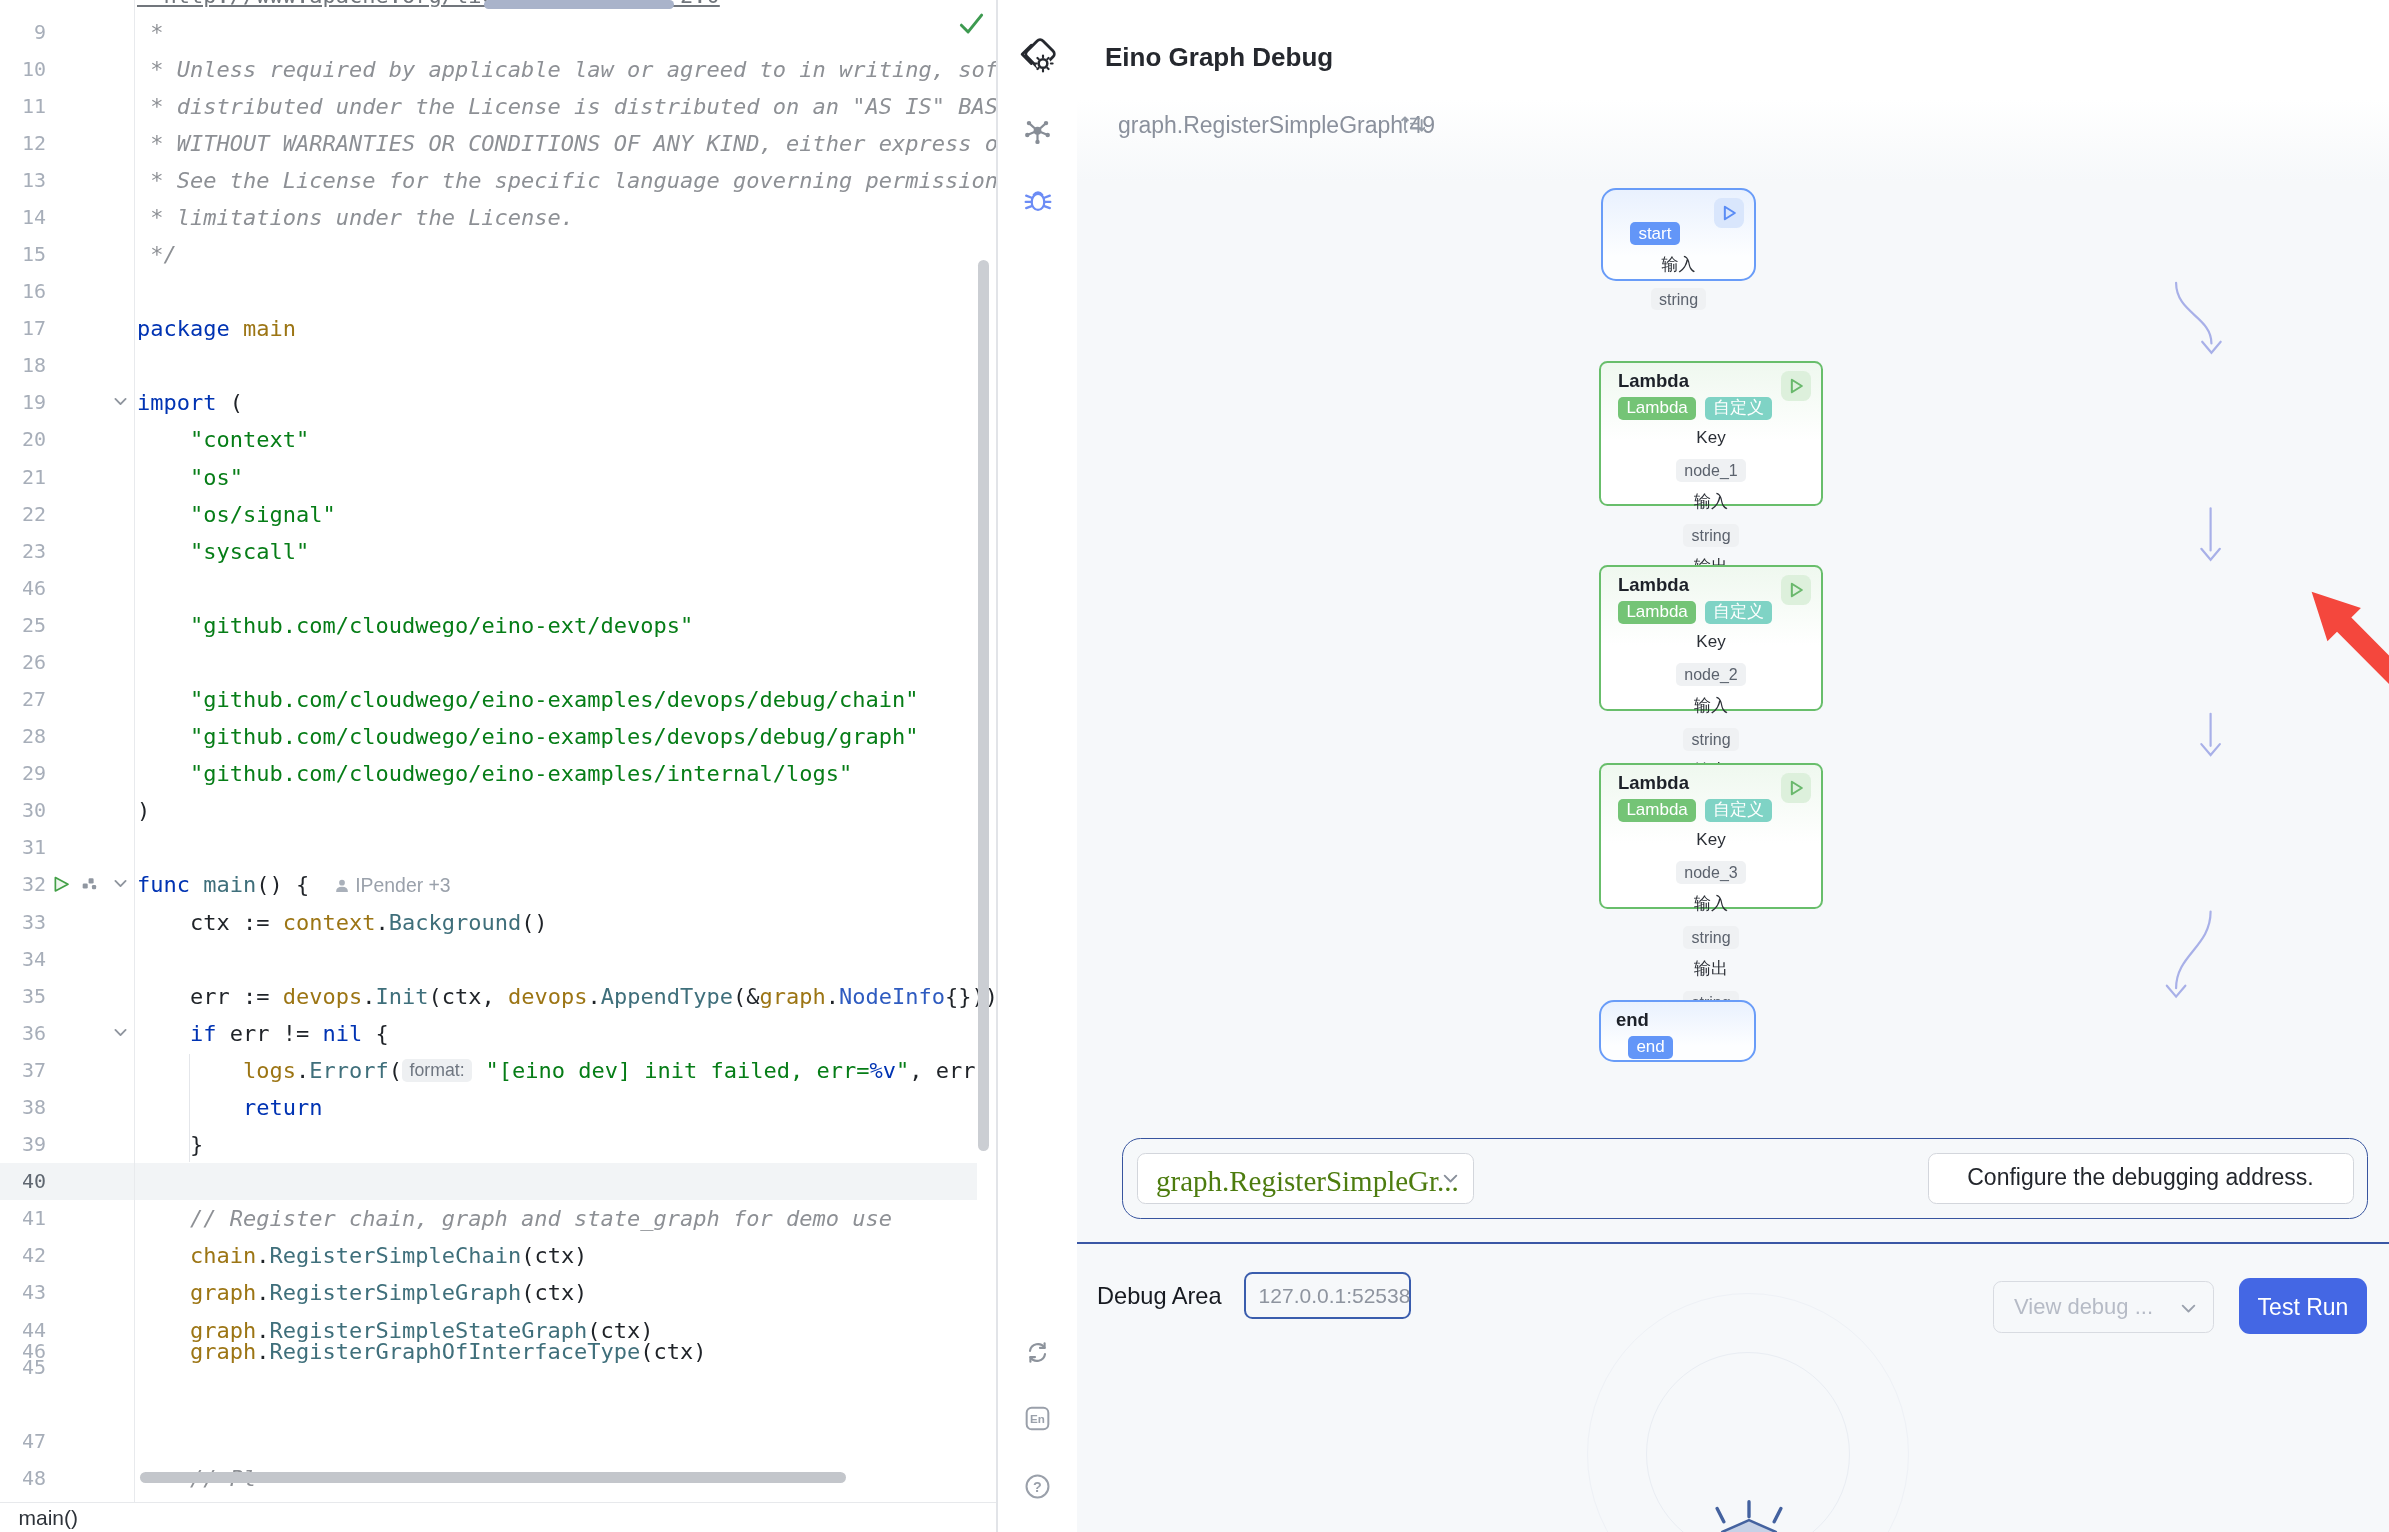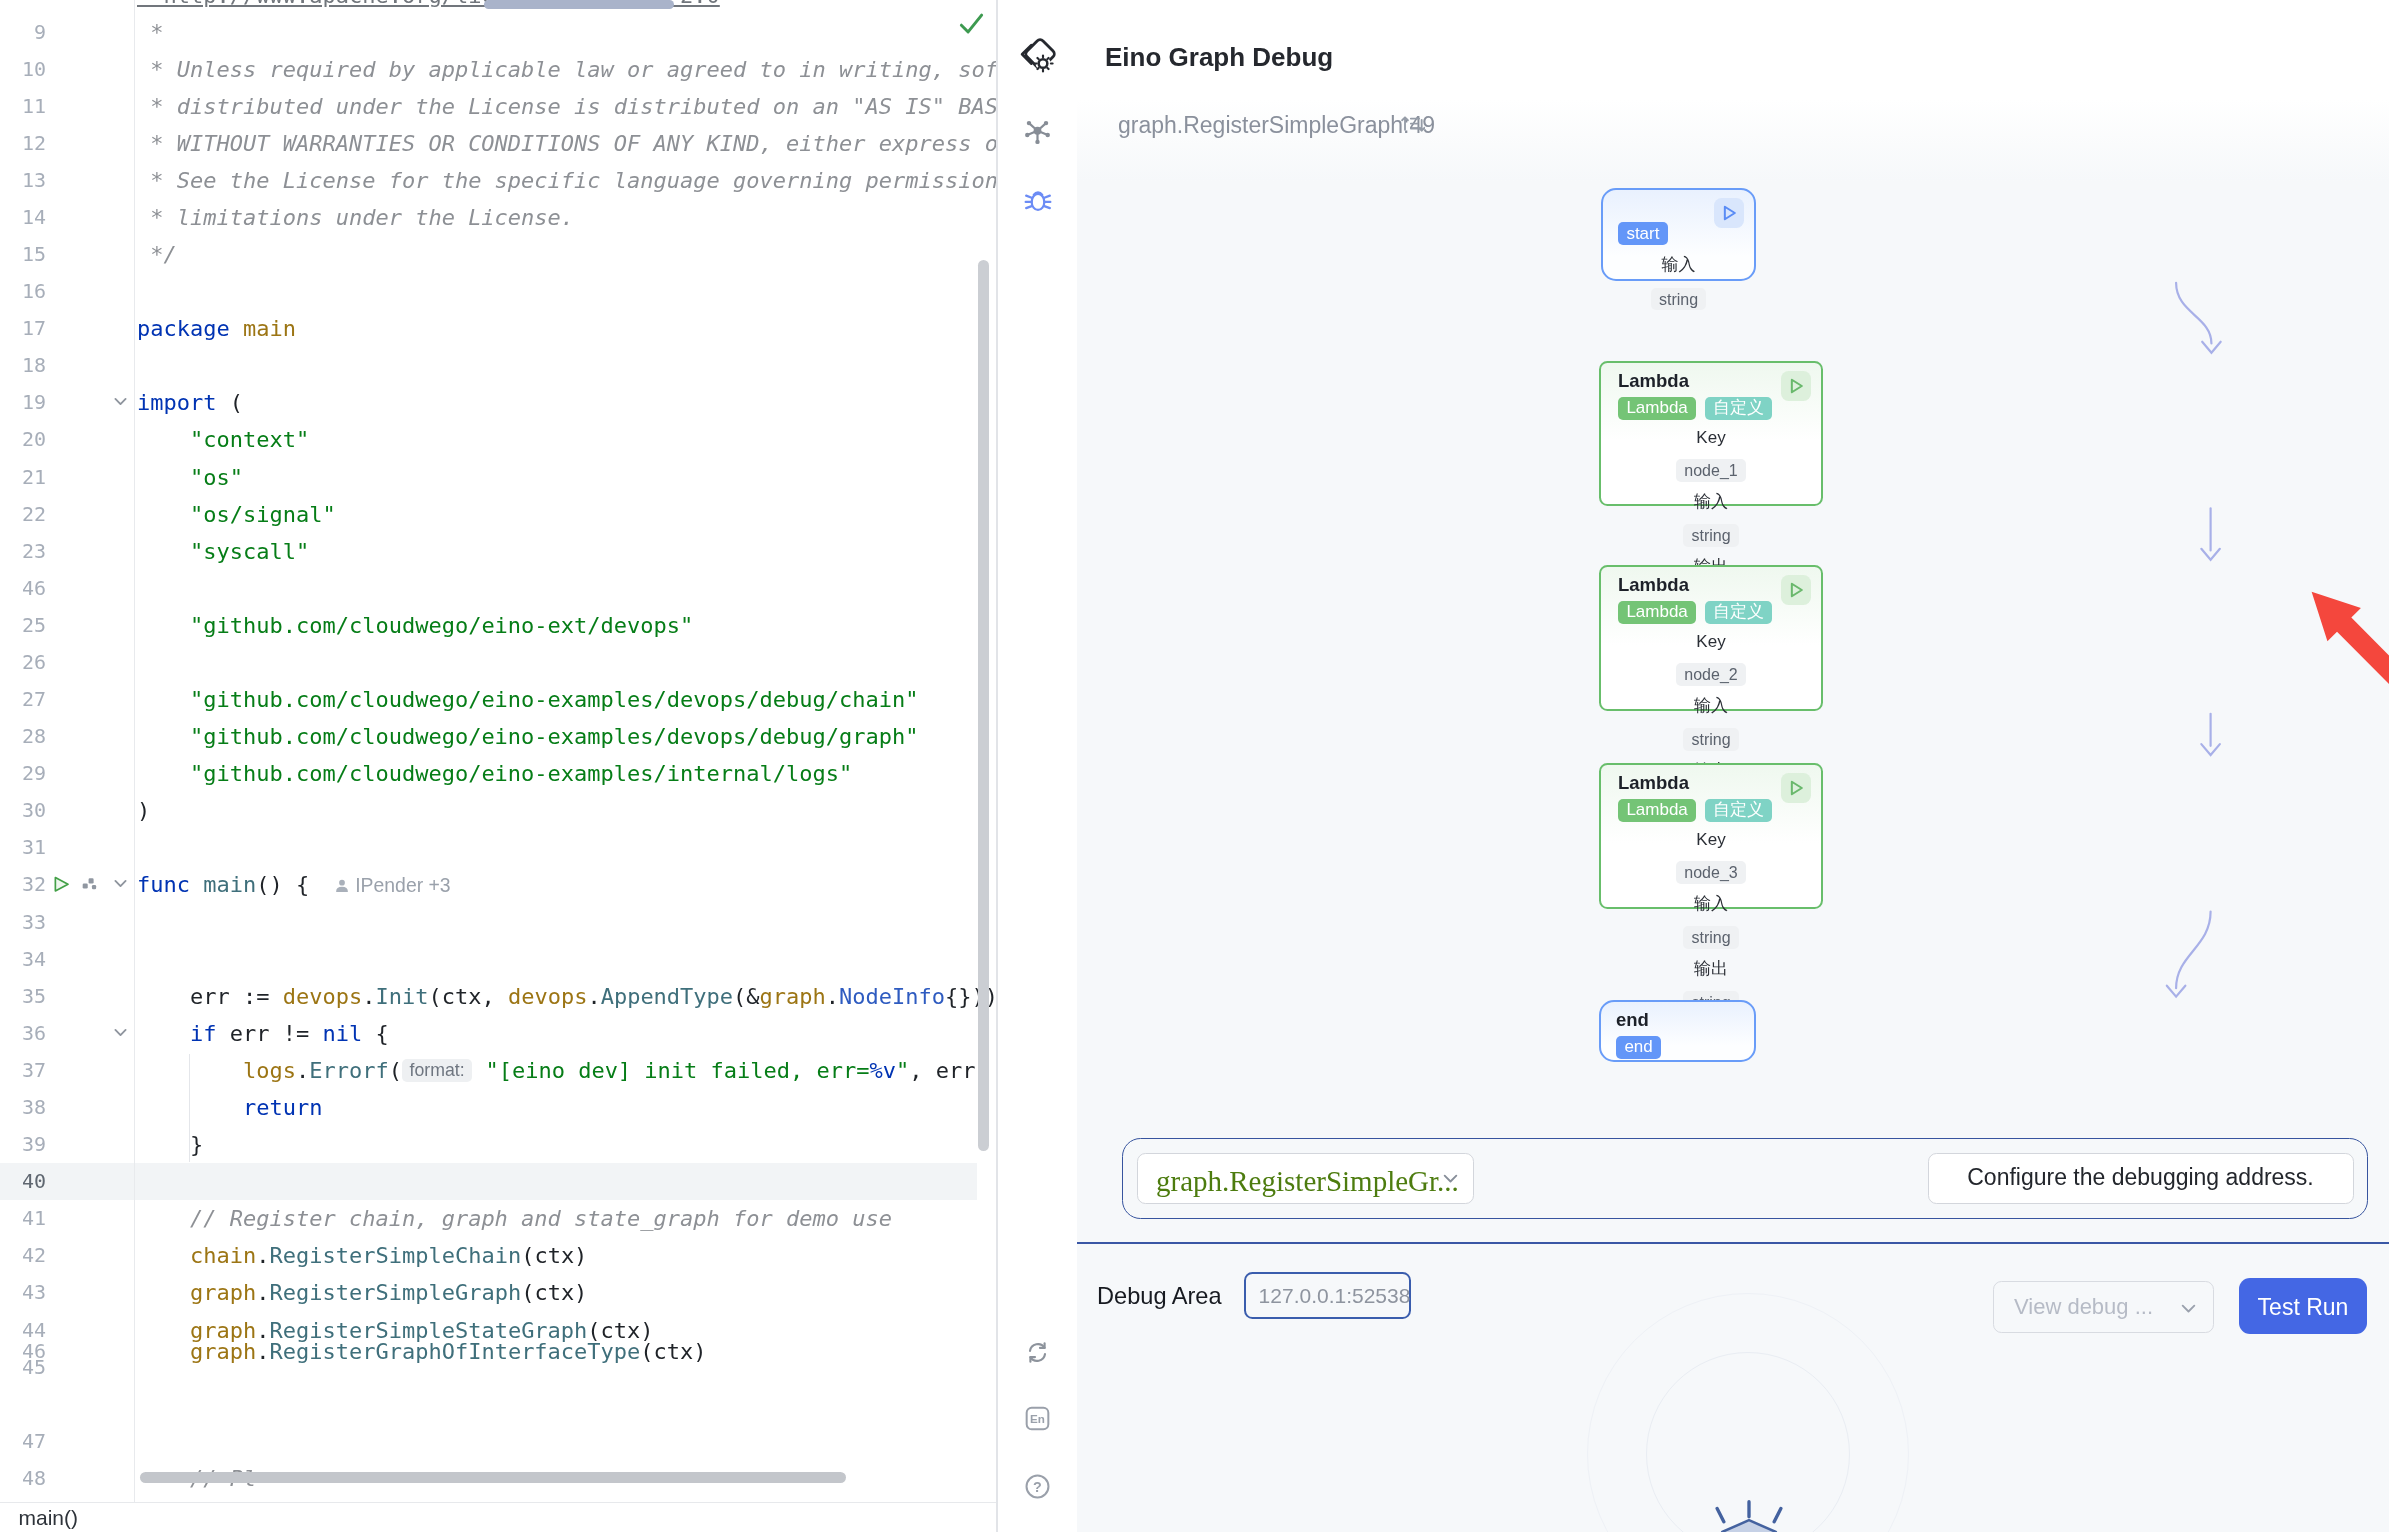--- a/index.html
+++ b/index.html
@@ -64,21 +64,21 @@
   .gnode.lambda{border:2.1px solid var(--node-border-green);border-radius:8.4px;
                 background:linear-gradient(180deg,#eff8ef,#ffffff 55%);padding:6.7px 17px;}
   .gnode.start,.gnode.end{border:2.1px solid var(--node-border-blue);border-radius:15px;
                 background:linear-gradient(180deg,#e9f1fe,#fdfeff 75%);padding:6.7px 15px;}
   .gnode.start{padding-top:27px;}
   .gtitle{font-size:18.5px;font-weight:700;color:#1d2129;line-height:22px;}
   .gbadges{margin-top:5px;display:flex;gap:8.4px;}
   .gbadge{display:inline-block;padding:1.7px 8.4px;border-radius:5px;font-size:17px;line-height:20px;color:#ffffff;}
   .gbadge.b-lambda{background:var(--badge-green);}
   .gbadge.b-custom{background:var(--badge-teal);}
-  .gbadge.b-blue{background:var(--accent-blue);}
+  .gbadge.b-blue{background:var(--accent-blue);margin-left:12px;}
   .grow{display:flex;align-items:center;gap:11.8px;margin-top:7.6px;font-size:17px;color:#2b2f36;flex-direction:column;}
   .gpill{background:#eff1f3;color:#5b626d;padding:0.8px 8.4px;border-radius:5px;font-size:16px;line-height:21px;}
   .gplay{position:absolute;top:8.4px;right:10px;width:30px;height:30px;border-radius:7.6px;cursor:pointer;}
   .gplay.p-green{background:#ddf0dc;}
   .gplay.p-blue{background:#d9e6fc;}
 
   .red-arrow{position:absolute;left:0;top:0;width:2389px;height:1532px;pointer-events:none;z-index:6;}
 
   
   .controls-bar{position:absolute;left:124px;top:1138px;width:1246px;height:81px;box-sizing:border-box;
@@ -143,21 +143,21 @@
             </svg></span><span class="gico" style="left: 81px;"><svg width="18.5" height="18.5" viewBox="0 0 22 22" fill="#9097a1">
               <rect x="2" y="10" width="6" height="6" rx="1.5"></rect>
               <rect x="9" y="4" width="6" height="6" rx="1.5"></rect>
               <rect x="13" y="12" width="5" height="5" rx="1.5"></rect>
             </svg></span><span class="gico" style="left: 112px;"><svg width="17" height="17" viewBox="0 0 20 20">
               <polyline points="4,7 10,13 16,7" fill="none" stroke="#8f959e" stroke-width="2.2" stroke-linecap="round" stroke-linejoin="round"></polyline>
             </svg></span><span class="code-text"><span class="kw">func</span><span class="pl"> </span><span class="fn">main</span><span class="pl">() {</span><span class="vision"><svg width="16" height="16" viewBox="0 0 19 19" fill="#a9b0ba">
                 <circle cx="9.5" cy="5.5" r="3.4"></circle>
                 <path d="M2.5 16.5 Q2.5 10.5 9.5 10.5 Q16.5 10.5 16.5 16.5 Z"></path>
               </svg>IPender +3</span></span></div>
-        <div class="code-row" style="top: 904px;"><span class="lnum">33</span></div>
+        <div class="code-row" style="top: 904px;"><span class="lnum">33</span><span class="code-text"><span class="pl">    ctx := </span><span class="pkg">context</span><span class="pl">.</span><span class="fn">Background</span><span class="pl">()</span></span></div>
         <div class="code-row" style="top: 941px;"><span class="lnum">34</span><span class="code-text"></span></div>
         <div class="code-row" style="top: 978px;"><span class="lnum">35</span><span class="code-text"><span class="pl">    err := </span><span class="pkg">devops</span><span class="pl">.</span><span class="fn">Init</span><span class="pl">(ctx, </span><span class="pkg">devops</span><span class="pl">.</span><span class="fn">AppendType</span><span class="pl">(&amp;</span><span class="pkg">graph</span><span class="pl">.</span><span class="typ">NodeInfo</span><span class="pl">{}))</span></span></div>
         <div class="code-row" style="top: 1015px;"><span class="lnum">36</span><span class="gico" style="left: 112px;"><svg width="17" height="17" viewBox="0 0 20 20">
               <polyline points="4,7 10,13 16,7" fill="none" stroke="#8f959e" stroke-width="2.2" stroke-linecap="round" stroke-linejoin="round"></polyline>
             </svg></span><span class="code-text"><span class="pl">    </span><span class="kw">if</span><span class="pl"> err != </span><span class="kw">nil</span><span class="pl"> {</span></span></div>
         <div class="code-row" style="top: 1052px;"><span class="lnum">37</span><span class="code-text"><span class="pl">        </span><span class="pkg">logs</span><span class="pl">.</span><span class="fn">Errorf</span><span class="pl">(</span><span class="pill">format:</span><span class="pl"> </span><span class="str">"[eino dev] init failed, err=</span><span class="fs">%v</span><span class="str">"</span><span class="pl">, err)</span></span></div>
         <div class="code-row" style="top: 1089px;"><span class="lnum">38</span><span class="code-text"><span class="pl">        </span><span class="kw">return</span></span></div>
         <div class="code-row" style="top: 1126px;"><span class="lnum">39</span><span class="code-text"><span class="pl">    }</span></span></div>
         <div class="code-row cur" style="top: 1163px;"><span class="lnum">40</span><span class="code-text"></span></div>
         <div class="code-row" style="top: 1200px;"><span class="lnum">41</span><span class="code-text"><span class="pl">    </span><span class="cm">// Register chain, graph and state_graph for demo use</span></span></div>

